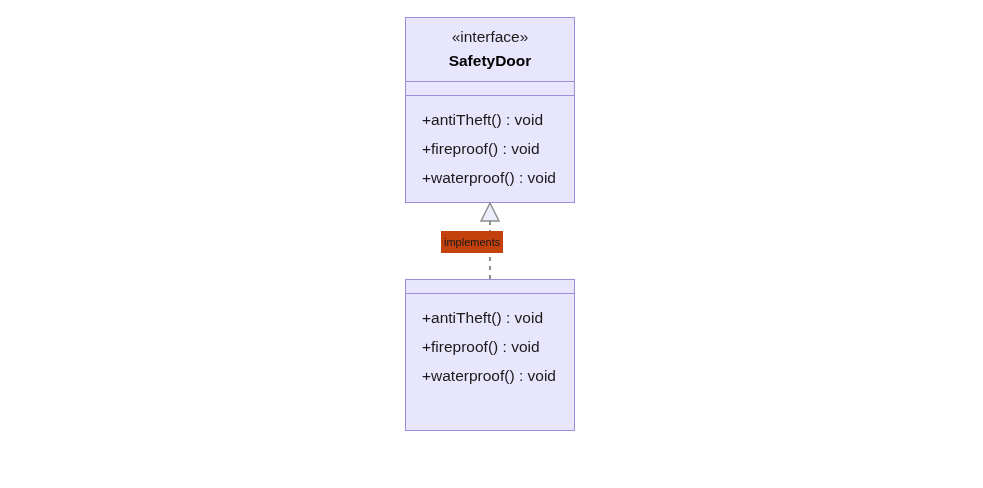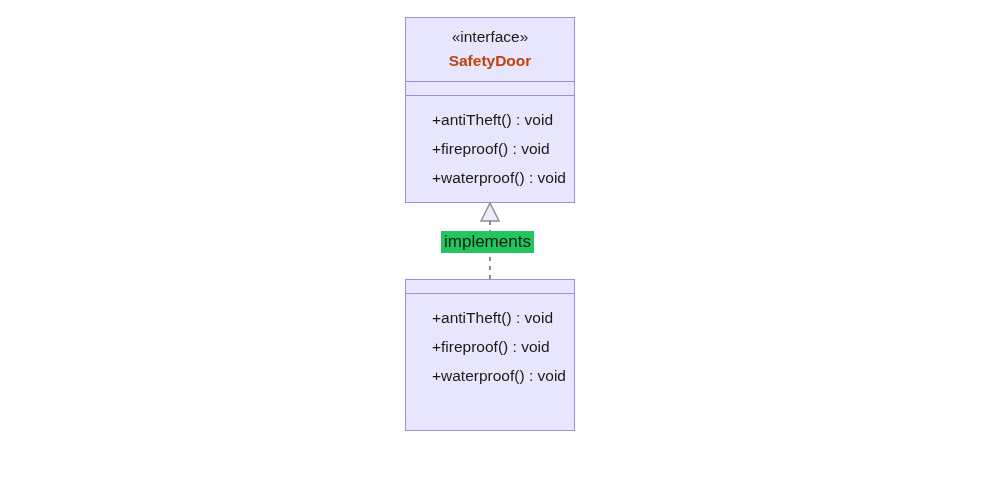--- a/index.html
+++ b/index.html
@@ -44,34 +44,34 @@
     line-height: 24px;
     color: #1a1a1a;
     font-weight: normal;
     white-space: nowrap;
   }
 
   .uml-classname {
     display: block;
     font-size: 15.5px;
     line-height: 24px;
-    color: #c2410c;
+    color: #000000;
     font-weight: bold;
     white-space: nowrap;
   }
 
   .uml-attrs {
     box-sizing: border-box;
     min-height: 14px;
     border-bottom: 1.5px solid #9e8cdc;
   }
 
   .uml-methods {
     box-sizing: border-box;
-    padding: 9px 0 9px 26px;
+    padding: 9px 0 9px 16px;
     flex: 1 1 auto;
   }
 
   .uml-method {
     display: block;
     font-size: 15.5px;
     line-height: 29px;
     color: #1a1a1a;
     white-space: nowrap;
     text-align: left;
@@ -82,24 +82,24 @@
     position: absolute;
     left: 0;
     top: 0;
     width: 983px;
     height: 488px;
     pointer-events: none;
   }
 
   .edge-label {
     position: absolute;
-    font-size: 17px;
+    font-size: 11px;
     line-height: 20px;
     color: #1a1a1a;
-    background: #22c55e;
+    background: #c2410c;
     white-space: nowrap;
     padding: 1px 3px;
   }
 </style>
 </head>
 <body>
 
 <div id="canvas">
 
   <div class="uml-box" id="box-interface" style="left:405px; top:17px; width:170px; height:186px;">

